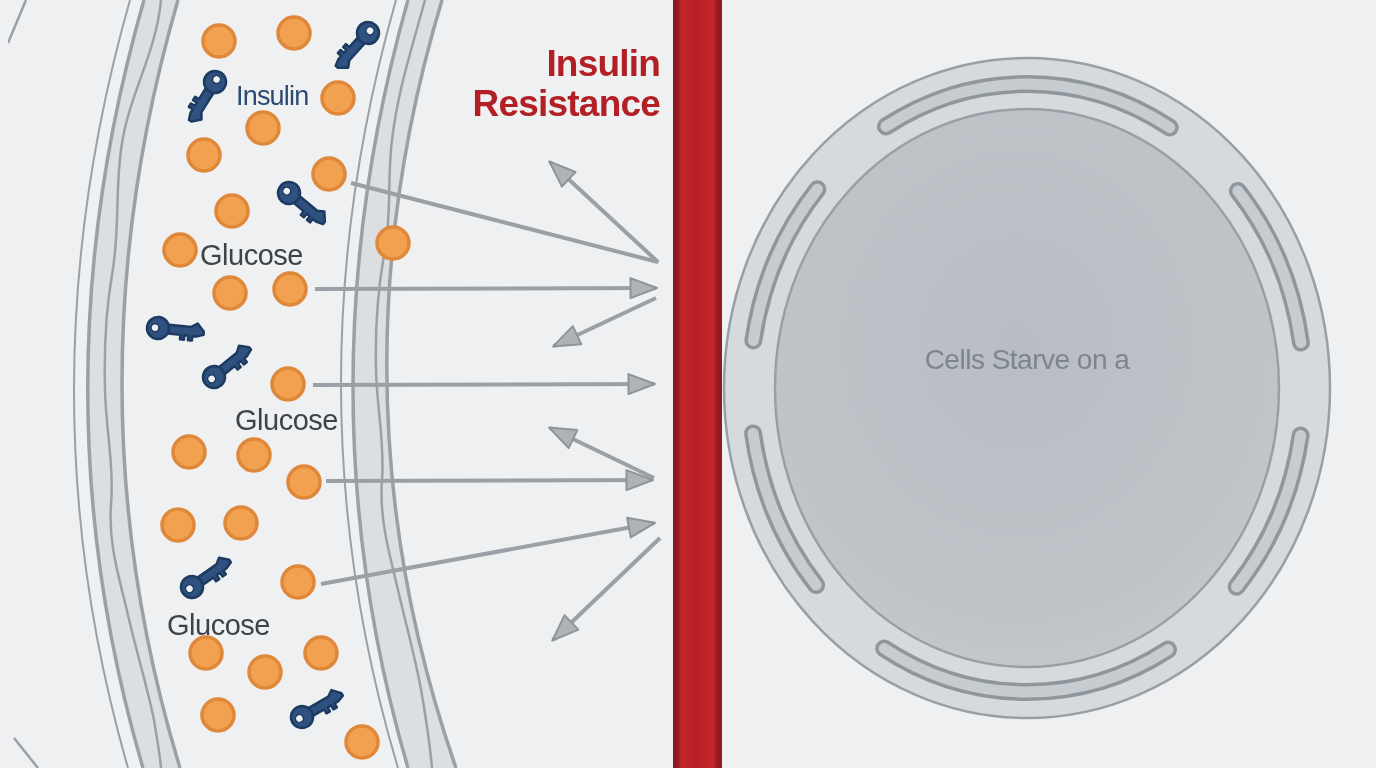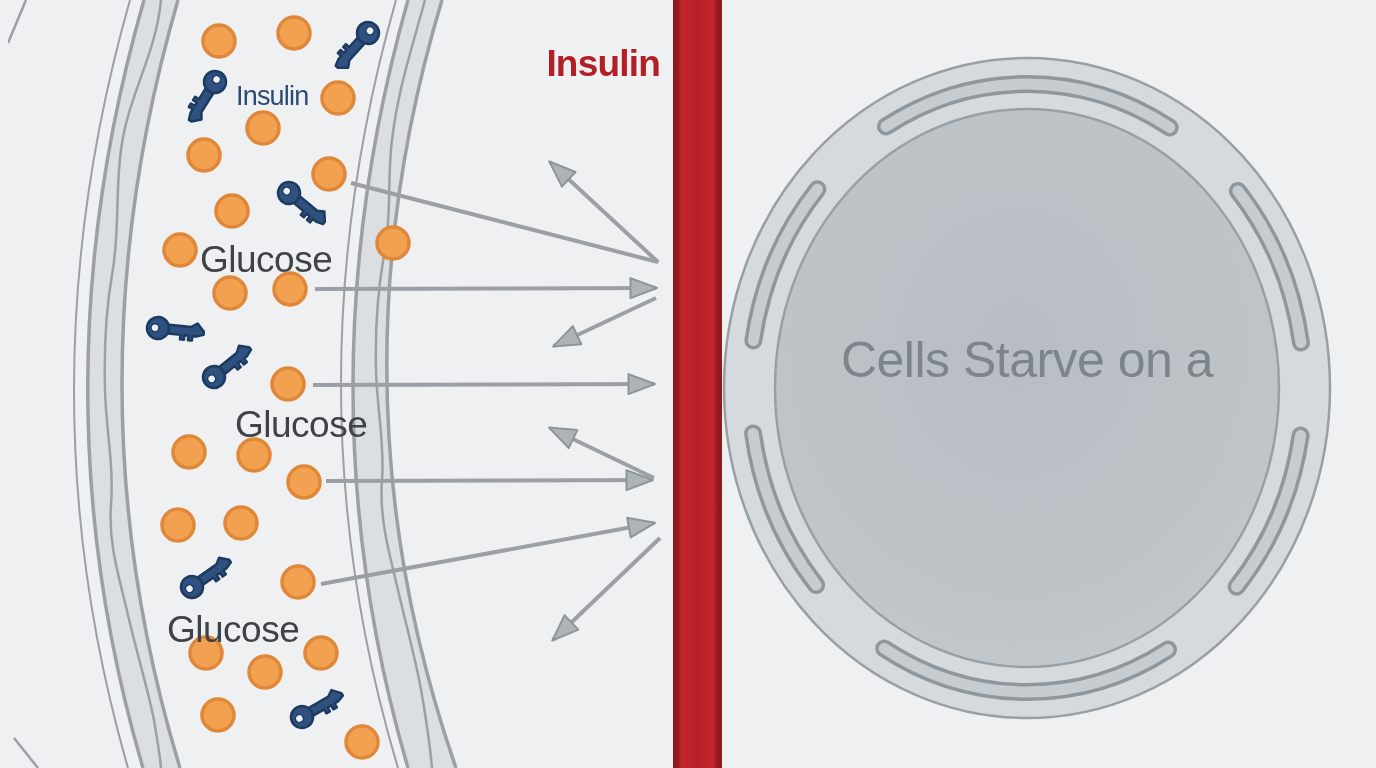--- a/index.html
+++ b/index.html
@@ -27,27 +27,27 @@
   .cell-inner{fill:url(#cellInnerGrad);stroke:var(--c-cell_stroke,#98a0a5);stroke-width:2.5;}
 
   
   .lbl{position:absolute;white-space:nowrap;}
   .title{
     right:724px;top:44px;text-align:right;
     font-size:37px;font-weight:bold;line-height:40px;letter-spacing:-0.8px;
     color:var(--c-title_red,#b22026);
   }
   .insulin-lbl{left:228px;top:81px;font-size:27px;letter-spacing:-0.8px;color:var(--c-insulin_label,#2b4a74);}
-  .glucose-lbl{font-size:37px;letter-spacing:-0.5px;color:var(--c-glucose_label,#3f4347);}
+  .glucose-lbl{font-size:29px;letter-spacing:-0.5px;color:var(--c-glucose_label,#3f4347);}
   .g1{left:192px;top:239px;}
   .g2{left:227px;top:404px;}
   .g3{left:159px;top:609px;}
   .cell-caption{
     left:719px;top:334px;width:600px;text-align:center;
-    font-size:50px;line-height:52px;letter-spacing:-0.5px;
+    font-size:28px;line-height:52px;letter-spacing:-0.5px;
     color:var(--c-cell_caption_text,#7e858a);
   }
 </style>
 </head>
 <body>
 
 <div class="stage">
 
   <svg width="1376" height="768" viewBox="0 0 1376 768">
     <defs>
@@ -144,20 +144,21 @@
       <use href="#keyShape" transform="translate(206,377) rotate(-39)"></use>
       <use href="#keyShape" transform="translate(184,587) rotate(-35)"></use>
       <use href="#keyShape" transform="translate(294,717) rotate(-30)"></use>
     </g>
 
     <rect x="665" y="0" width="49" height="768" fill="url(#barGrad)"></rect>
   </svg>
 
   <div class="lbl title">
     <div>Insulin</div>
+    <div>Resistance</div>
   </div>
 
   <div class="lbl insulin-lbl">Insulin</div>
   <div class="lbl glucose-lbl g1">Glucose</div>
   <div class="lbl glucose-lbl g2">Glucose</div>
   <div class="lbl glucose-lbl g3">Glucose</div>
 
   <div class="lbl cell-caption">
     <div>Cells Starve on a</div>
   </div>

